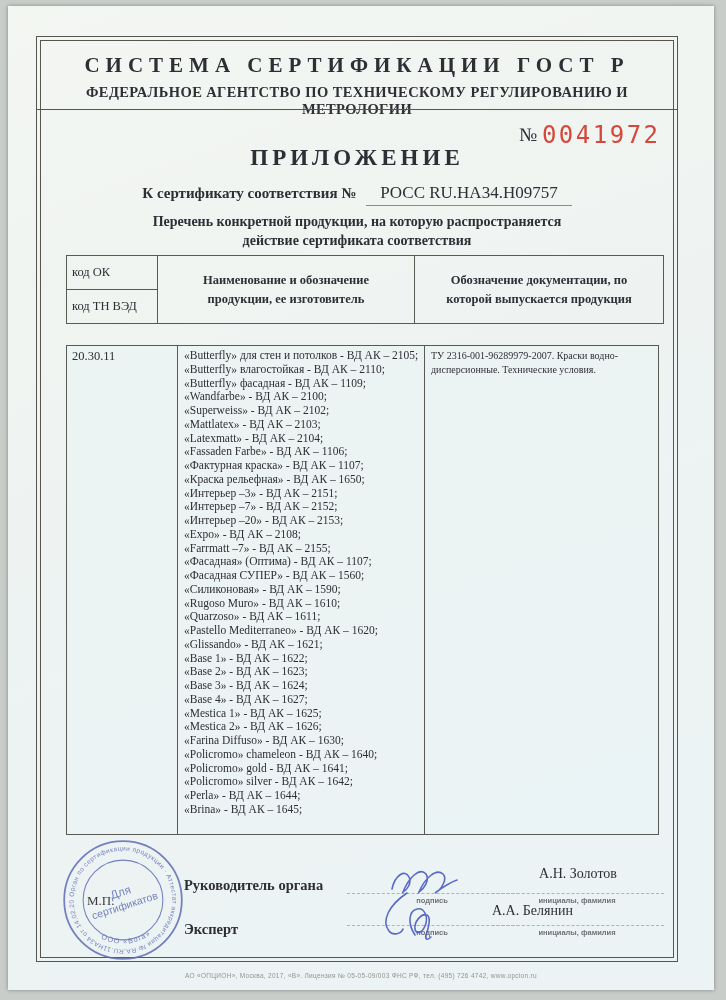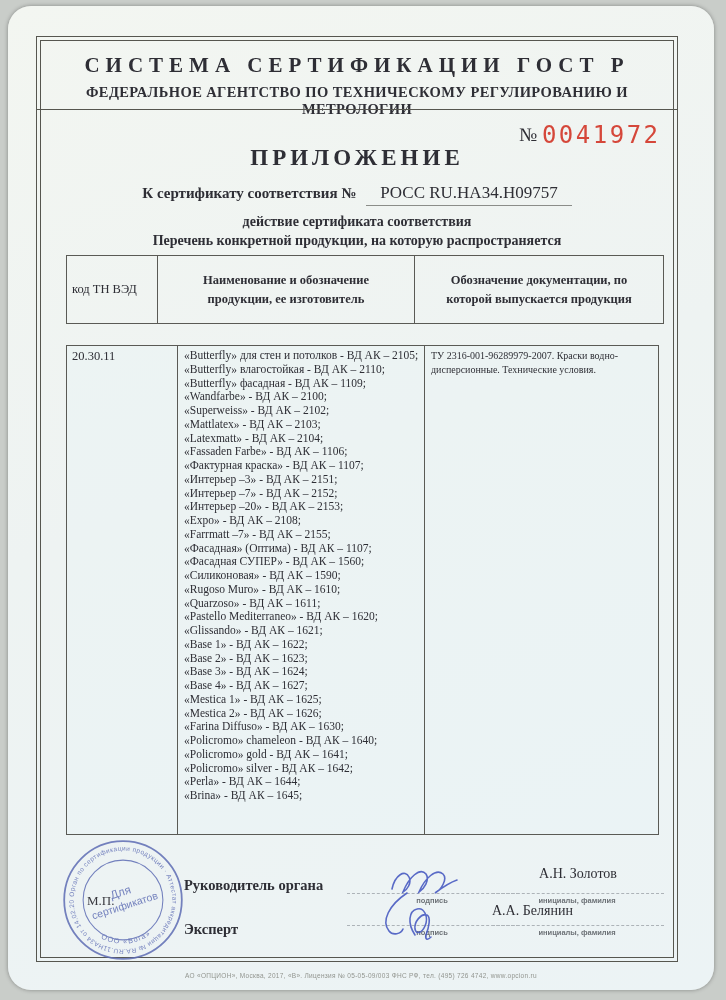--- a/index.html
+++ b/index.html
@@ -7,21 +7,20 @@
     width:726px;height:1000px;
     background:#c9cdc9;
     font-family:"Liberation Serif", serif;
     position:relative;
     overflow:hidden;
   }
   .paper{
     position:absolute;left:8px;top:6px;width:706px;height:984px;
     background:linear-gradient(160deg,#f3f6f1 0%,#eef3f2 45%,#ecf3f5 100%);
     box-shadow:0 0 4px rgba(0,0,0,.35);
-    border-radius:23px;
   }
   .frame-outer{
     position:absolute;left:28px;top:30px;width:640px;height:924px;
     border:1.6px solid #56564f;
   }
   .frame-inner{
     position:absolute;inset:3px;border:1px solid #56564f;
   }
   .abs{position:absolute;}
   .doc-title{
@@ -109,26 +108,27 @@
     </div>
 
     <div class="abs appendix-title">ПРИЛОЖЕНИЕ</div>
 
     <div class="abs cert-line">
       <span class="lbl">К сертификату соответствия №</span>
       <span class="val">РОСС RU.НА34.Н09757</span>
     </div>
 
     <div class="abs scope">
+      <div>Перечень конкретной продукции,  на которую распространяется</div>
       <div>действие сертификата соответствия</div>
-      <div>Перечень конкретной продукции,  на которую распространяется</div>
     </div>
 
     <div class="abs tbl-head">
       <div class="c1">
+        <div class="top">код ОК</div>
         <div>код ТН ВЭД</div>
       </div>
       <div class="c2">
         <div class="hd">Наименование и обозначение продукции, ее изготовитель</div>
       </div>
       <div class="c3">
         <div class="hd">Обозначение документации, по которой выпускается продукция</div>
       </div>
     </div>
 
@@ -137,20 +137,21 @@
       <div class="c2">
           <div class="product-line">«Butterfly» для стен и потолков - ВД АК – 2105;</div>
           <div class="product-line">«Butterfly» влагостойкая - ВД АК – 2110;</div>
           <div class="product-line">«Butterfly» фасадная - ВД АК – 1109;</div>
           <div class="product-line">«Wandfarbe» - ВД АК – 2100;</div>
           <div class="product-line">«Superweiss» - ВД АК – 2102;</div>
           <div class="product-line">«Mattlatex» - ВД АК – 2103;</div>
           <div class="product-line">«Latexmatt» - ВД АК – 2104;</div>
           <div class="product-line">«Fassaden Farbe» - ВД АК – 1106;</div>
           <div class="product-line">«Фактурная краска» - ВД АК – 1107;</div>
+          <div class="product-line">«Краска рельефная» - ВД АК – 1650;</div>
           <div class="product-line">«Интерьер –3» - ВД АК – 2151;</div>
           <div class="product-line">«Интерьер –7» - ВД АК – 2152;</div>
           <div class="product-line">«Интерьер –20» - ВД АК – 2153;</div>
           <div class="product-line">«Expo» - ВД АК – 2108;</div>
           <div class="product-line">«Farrmatt –7» - ВД АК – 2155;</div>
           <div class="product-line">«Фасадная» (Оптима) - ВД АК – 1107;</div>
           <div class="product-line">«Фасадная СУПЕР» - ВД АК – 1560;</div>
           <div class="product-line">«Силиконовая» - ВД АК – 1590;</div>
           <div class="product-line">«Rugoso Muro» - ВД АК – 1610;</div>
           <div class="product-line">«Quarzoso» - ВД АК – 1611;</div>

